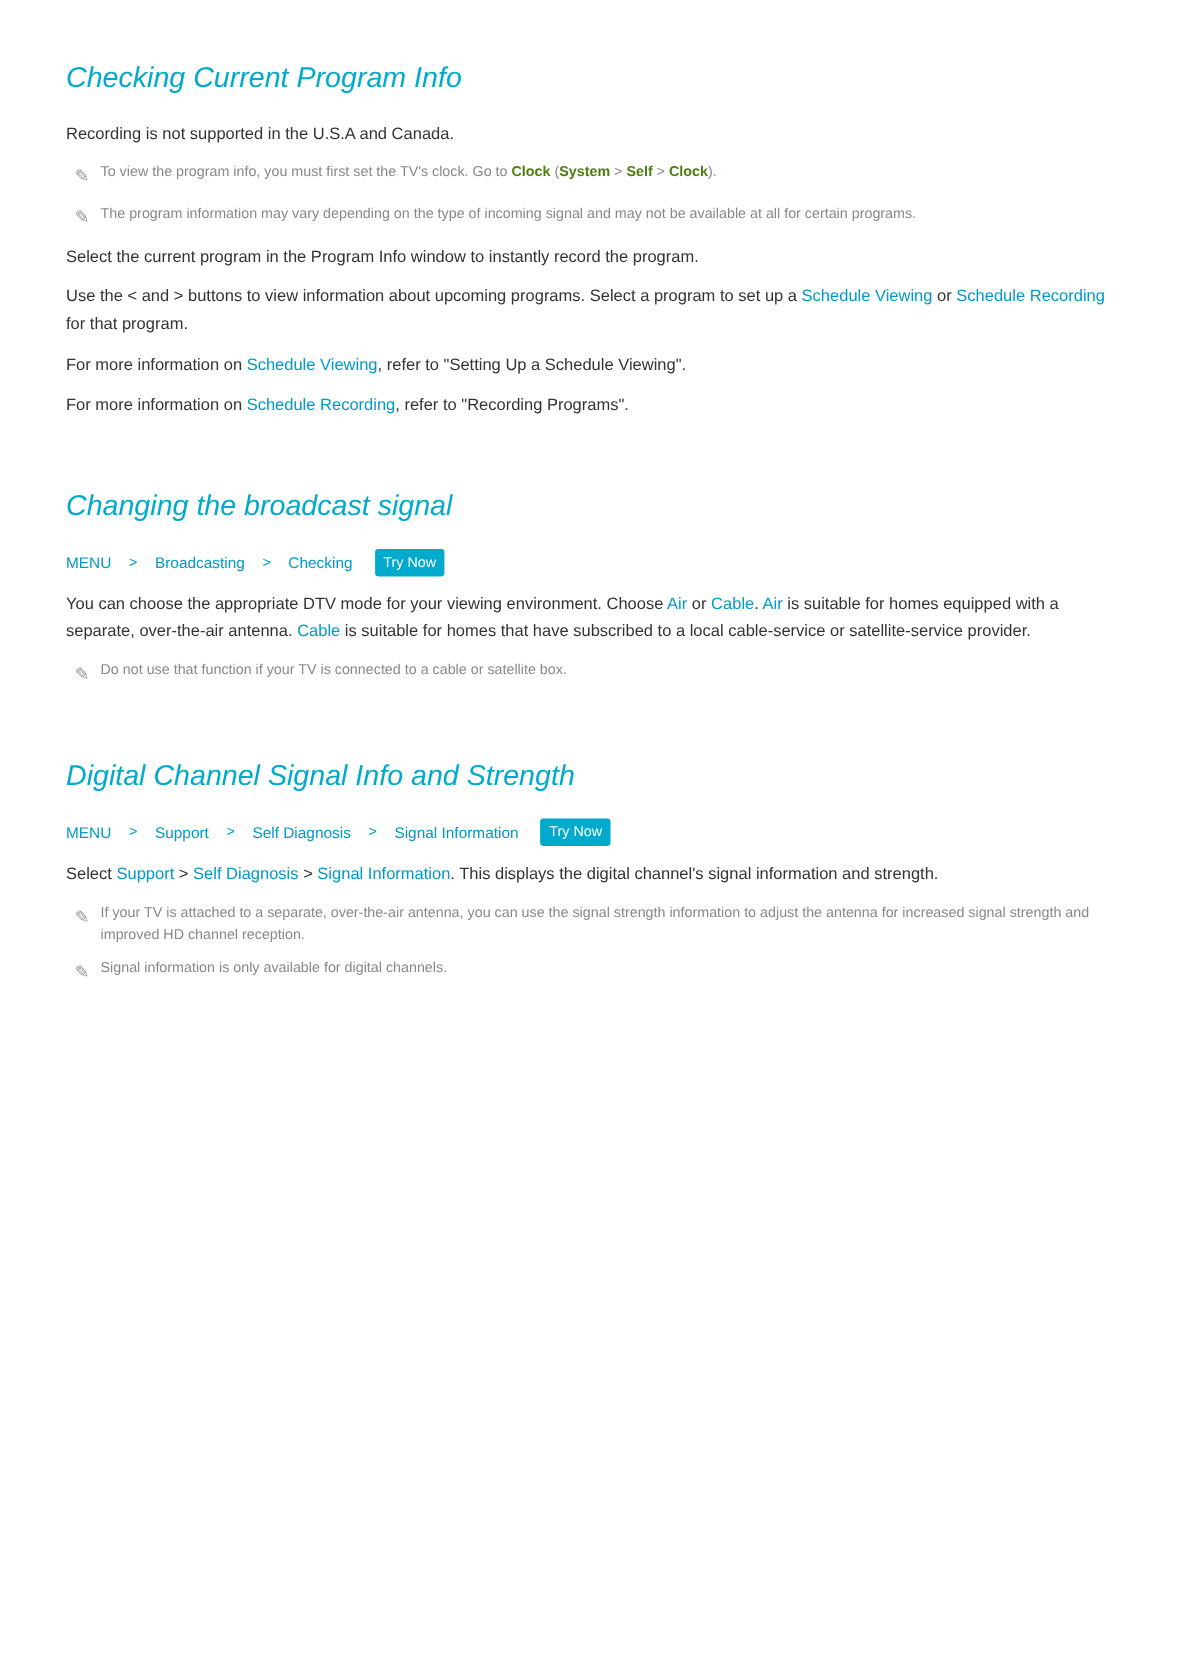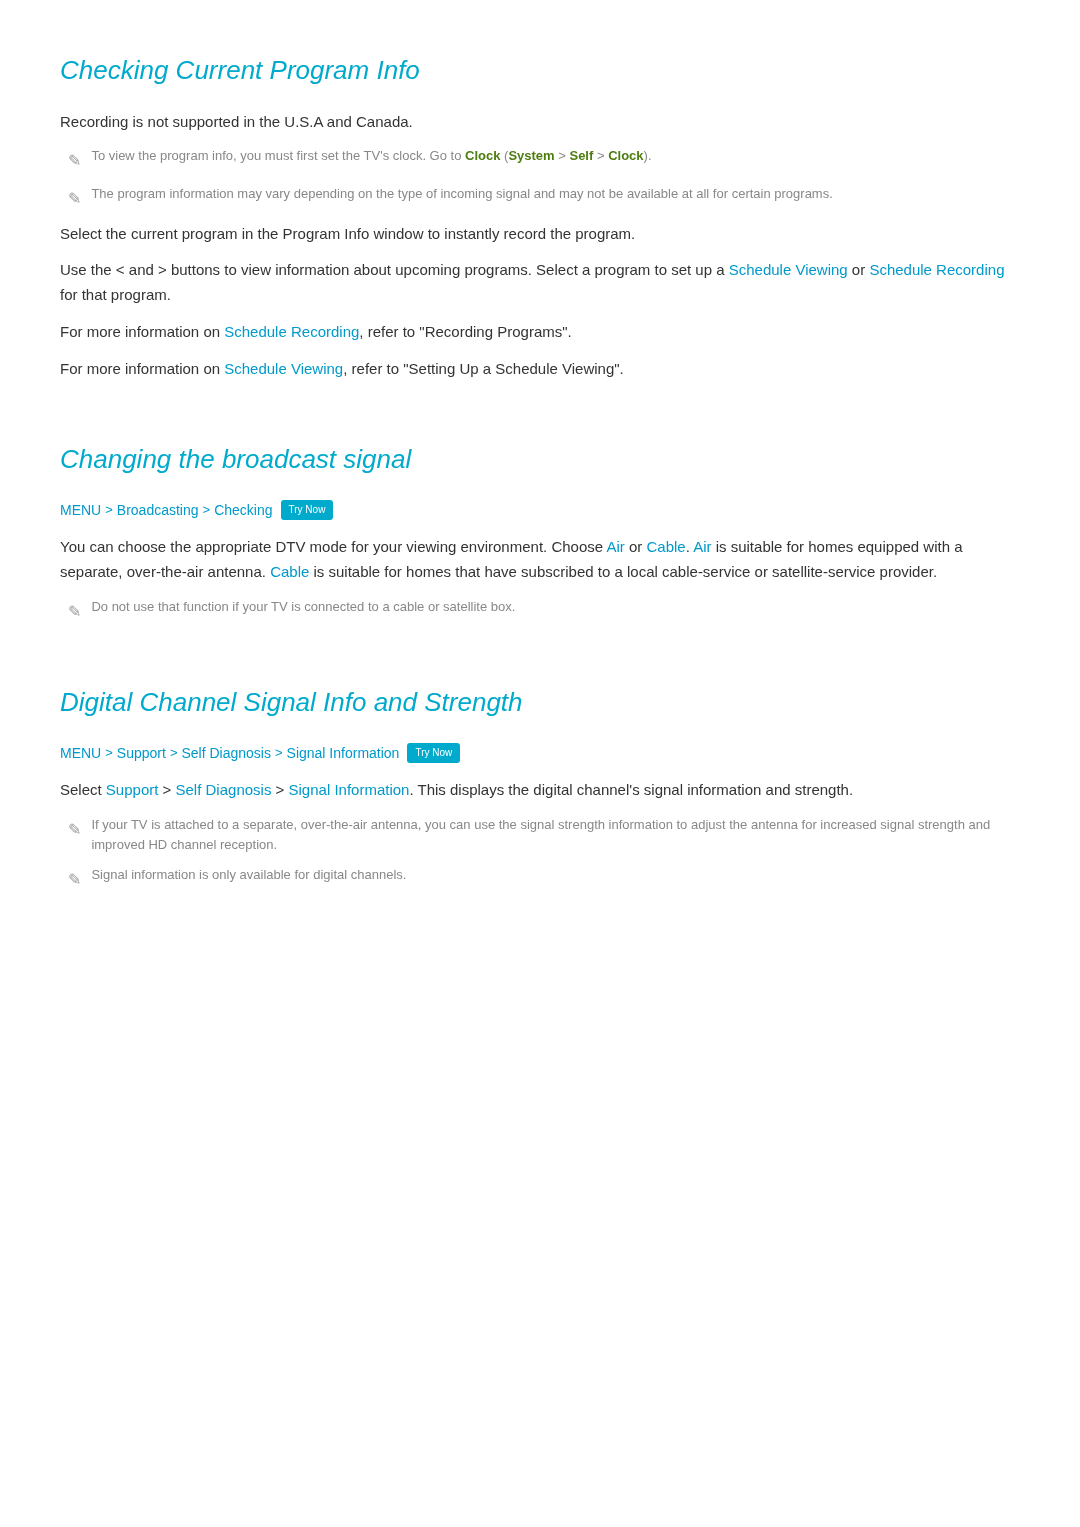--- a/index.html
+++ b/index.html
@@ -64,35 +64,35 @@
       color: #888888;
       line-height: 1.55;
     }
 
     .nav-path {
       font-size: 14px;
       color: #0099cc;
       margin-bottom: 14px;
       display: flex;
       align-items: center;
-      gap: 4px;
+      gap: 16px;
       flex-wrap: wrap;
     }
 
     .nav-path .arrow {
       color: #0099cc;
       font-size: 13px;
     }
 
     .try-now-badge {
       display: inline-flex;
       align-items: center;
       background-color: #00aacc;
       color: white;
-      font-size: 10px;
+      font-size: 13px;
       padding: 2px 8px;
       border-radius: 3px;
       margin-left: 4px;
       font-weight: normal;
       vertical-align: middle;
     }
   </style>
 </head>
 <body>
 
@@ -114,25 +114,25 @@
     <span class="note-text">The program information may vary depending on the type of incoming signal and may not be available at all for certain programs.</span>
   </div>
 
   <p class="body-text">Select the current program in the Program Info window to instantly record the program.</p>
 
   <p class="body-text">
     Use the &lt; and &gt; buttons to view information about upcoming programs. Select a program to set up a <span class="highlight-blue">Schedule Viewing</span> or <span class="highlight-blue">Schedule Recording</span> for that program.
   </p>
 
   <p class="body-text">
-    For more information on <span class="highlight-blue">Schedule Recording</span>, refer to "Recording Programs".
+    For more information on <span class="highlight-blue">Schedule Viewing</span>, refer to "Setting Up a Schedule Viewing".
   </p>
 
   <p class="body-text">
-    For more information on <span class="highlight-blue">Schedule Viewing</span>, refer to "Setting Up a Schedule Viewing".
+    For more information on <span class="highlight-blue">Schedule Recording</span>, refer to "Recording Programs".
   </p>
 </div>
 
 <div class="section">
   <h2 class="section-title">Changing the broadcast signal</h2>
 
   <div class="nav-path">
     <span>MENU</span>
     <span class="arrow">&gt;</span>
     <span>Broadcasting</span>

